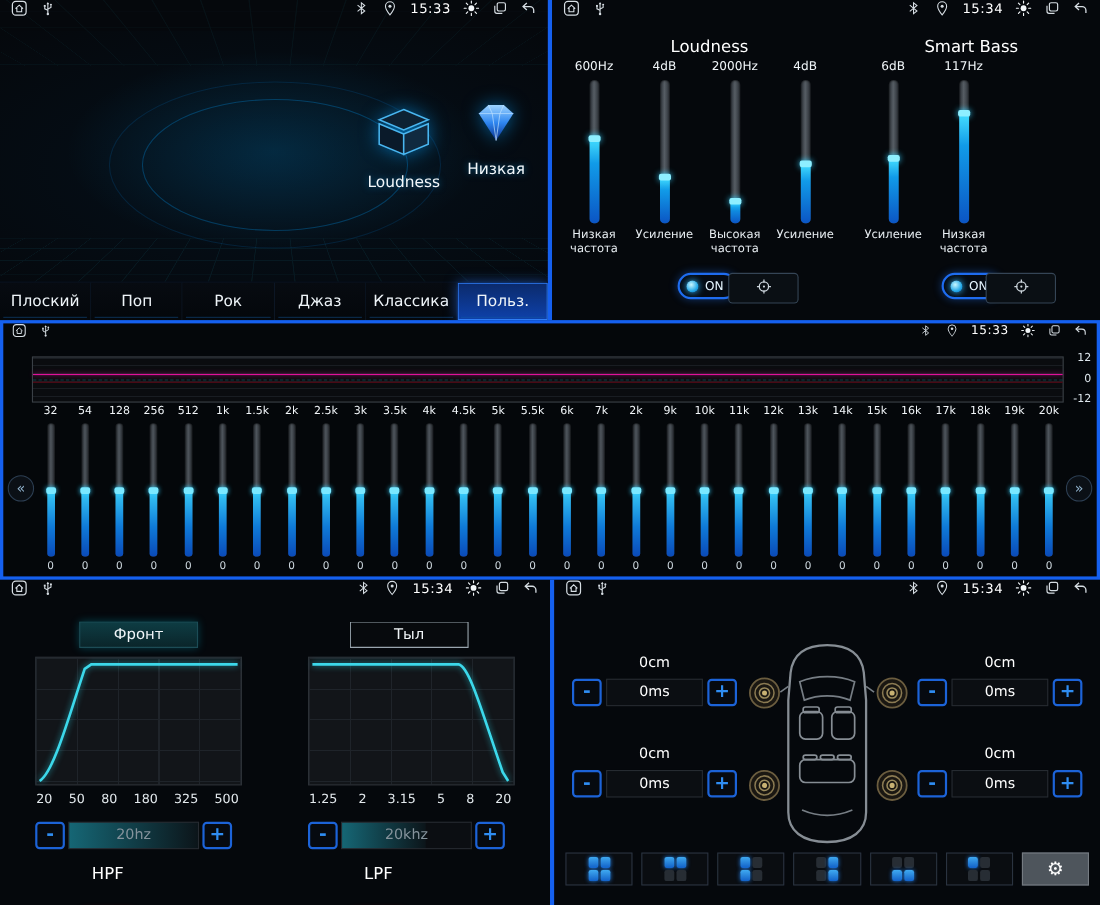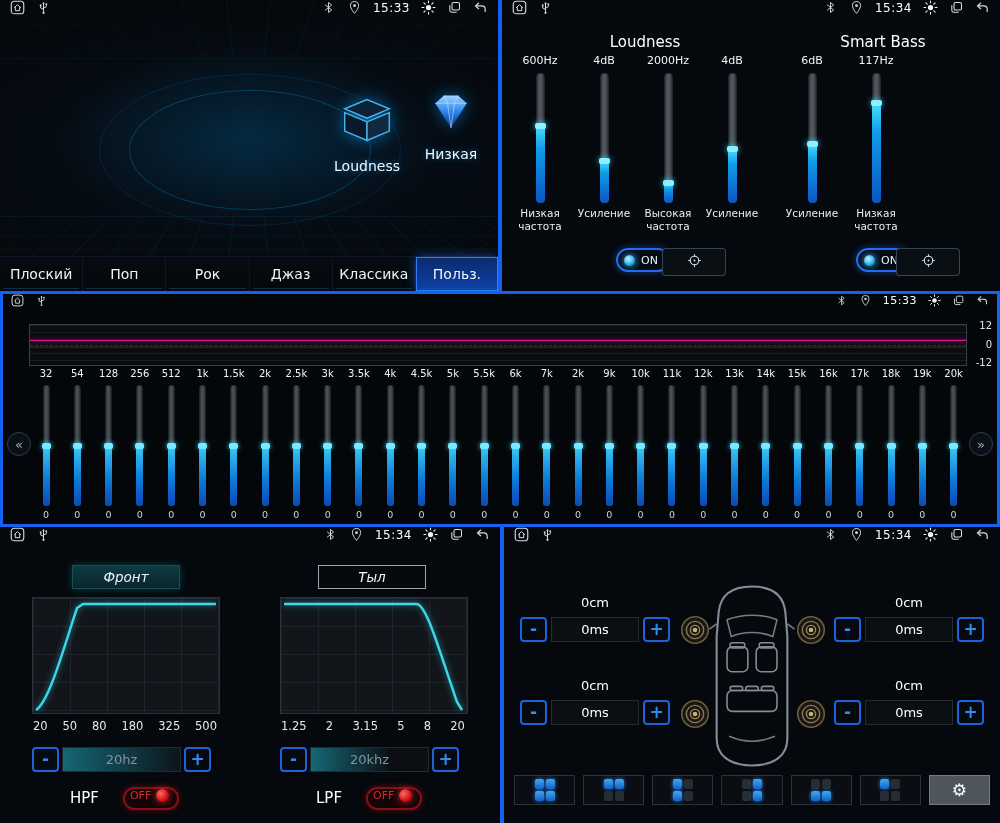--- a/index.html
+++ b/index.html
@@ -99,42 +99,42 @@
     background:linear-gradient(180deg,#38caf5,#0f7ad8 55%,#0a4ab8);}
   .band .fill::before{content:"";position:absolute;top:-3px;left:-1px;right:-1px;height:6px;border-radius:2px;
     background:#7ae8ff;box-shadow:0 0 5px #35d0ff;}
   .band .v{height:13px;font-size:9.5px;color:#cdd7de;}
   .chev{position:absolute;top:138px;width:22px;height:22px;border-radius:50%;border:1px solid #2c3e52;
     background:#0b1016;color:#8fb2cc;display:flex;align-items:center;justify-content:center;font-size:13px;}
   .chev.left{left:4px;} .chev.right{right:4px;}
 
   
   .tab{position:absolute;top:38px;width:108px;height:24px;display:flex;align-items:center;justify-content:center;
-    font-size:13.5px;color:#f0f5f8;font-style:italic;}
+    font-size:13.5px;color:#f0f5f8;}
   #tab-front{left:72px;background:linear-gradient(180deg,#0e3d44,#0a2429);
     box-shadow:inset 0 0 0 1px #1c4c56,0 0 8px rgba(0,190,220,.3);}
   #tab-rear{left:318px;background:#070a0d;box-shadow:inset 0 0 0 1px #9aa6af;}
   .fgraph{position:absolute;top:70px;width:186px;height:115px;background:#121519;border:1px solid #2b3036;
     background-image:repeating-linear-gradient(90deg,#1f242a 0 1px,transparent 1px 37px),
                      repeating-linear-gradient(180deg,#1f242a 0 1px,transparent 1px 28px);}
   #g-hpf{left:32px;} #g-lpf{left:280px;}
   .fgraph svg{position:absolute;left:0;top:0;width:100%;height:100%;filter:drop-shadow(0 0 3px rgba(40,220,240,.65));}
   .axis{position:absolute;top:192px;width:186px;display:flex;justify-content:space-between;
     font-size:11.5px;color:#e4eaee;padding:0 1px;box-sizing:border-box;}
   #ax-hpf{left:32px;} #ax-lpf{left:280px;}
   .stepper{position:absolute;top:220px;display:flex;gap:3px;align-items:center;}
   #st-hpf{left:32px;} #st-lpf{left:280px;}
   .sbtn{width:27px;height:25px;border:2px solid #1c63d8;border-radius:4px;background:#060a10;color:#2f8df2;
     font-size:17px;font-weight:bold;display:flex;align-items:center;justify-content:center;box-sizing:border-box;line-height:1;}
   .sval{position:relative;width:119px;height:25px;border:1px solid #262b31;background:#0b0e12;
     display:flex;align-items:center;justify-content:center;font-size:13px;color:#85939c;box-sizing:border-box;}
   .sval .fillbar{position:absolute;left:0;top:0;bottom:0;
     background:linear-gradient(90deg,rgba(32,190,215,.5),rgba(32,190,215,.04));}
   #fill-hpf{width:100%;} #fill-lpf{width:65%;}
-  .fswitch-row{position:absolute;top:258px;height:26px;display:flex;align-items:center;gap:24px;}
+  .fswitch-row{position:absolute;top:258px;height:26px;display:flex;align-items:center;gap:24px;flex-direction:column;}
   #fr-hpf{left:70px;} #fr-lpf{left:316px;}
   .flabel{font-size:15px;color:#fff;}
   .off-toggle{width:56px;height:23px;border:2px solid #8a0e14;border-radius:13px;background:#120507;
     display:flex;align-items:flex-start;gap:5px;padding:0 5px;box-sizing:border-box;box-shadow:0 0 7px rgba(200,20,30,.4);}
   .off-label{font-size:11px;color:#e02430;}
   .off-dot{width:13px;height:13px;border-radius:50%;
     background:radial-gradient(circle at 35% 35%,#ff6a5a,#d01018 60%,#7a0408);box-shadow:0 0 7px #e0202a;}
 
   
   .dist-label{position:absolute;width:40px;text-align:center;font-size:13px;color:#fff;}

